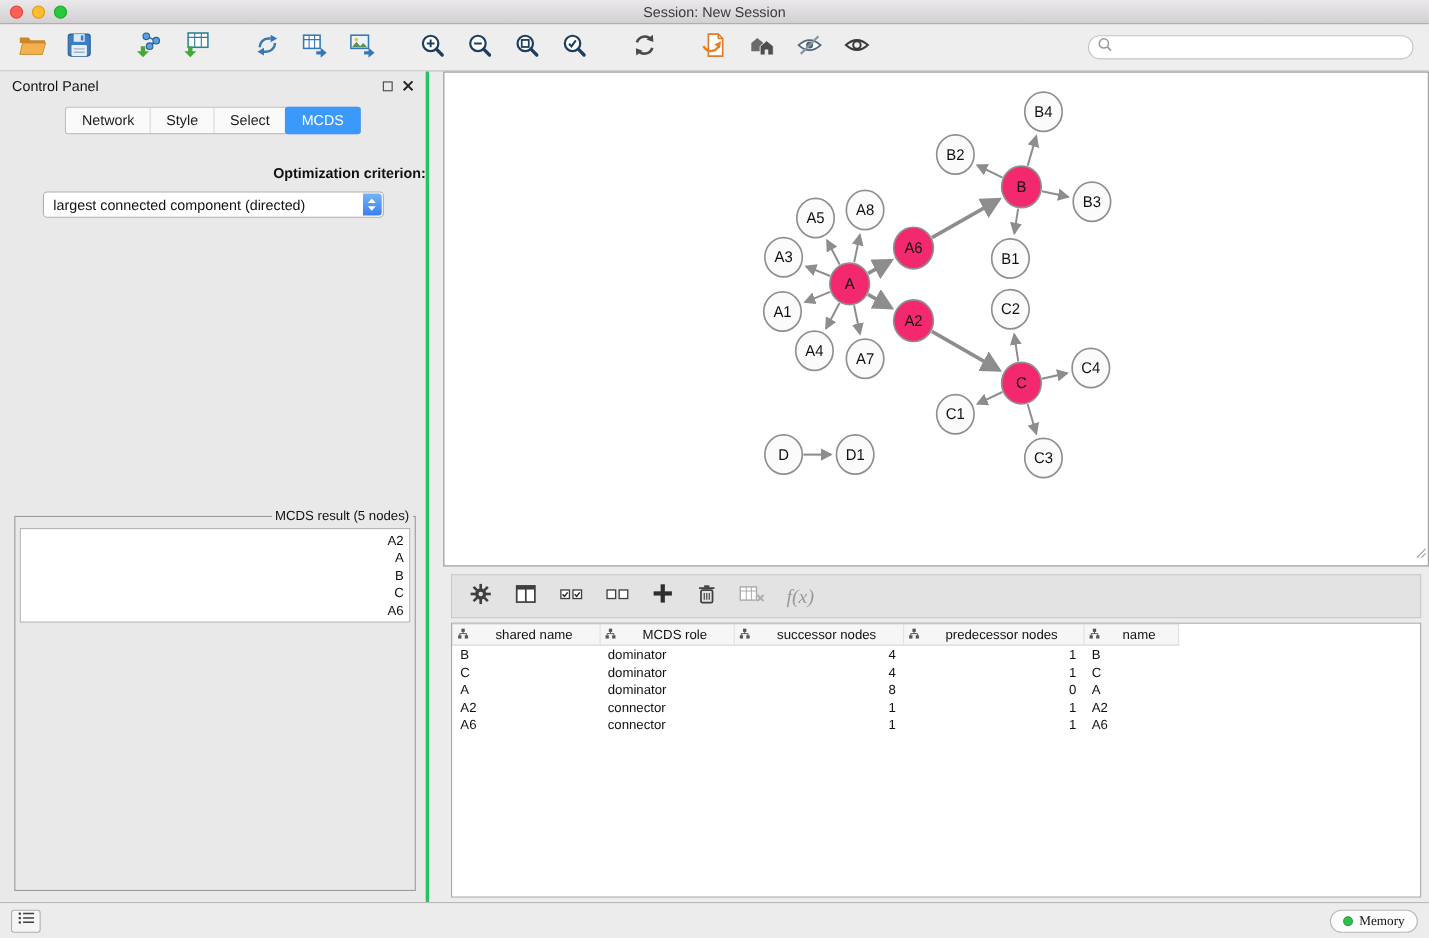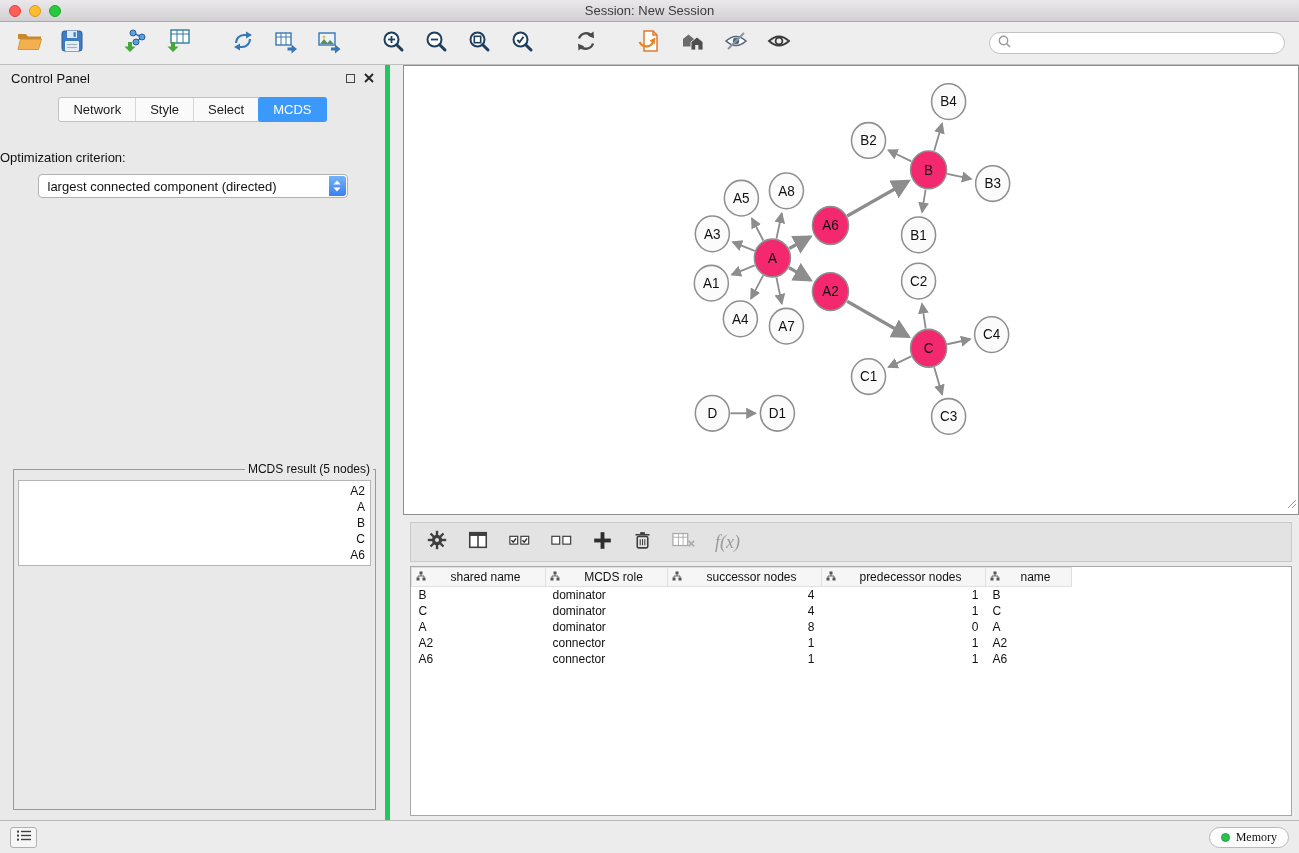--- a/index.html
+++ b/index.html
@@ -24,31 +24,31 @@
   .tb-btn { width:30px; height:30px; display:flex; align-items:center; justify-content:center; cursor:pointer; }
   .search-wrap { margin-left:auto; }
   .search-box { width:296px; height:22px; background:#fff; border:1px solid #c3c3c3; border-radius:11px;
     display:flex; align-items:center; padding:0 8px; gap:5px; }
   .search-box input { border:none; outline:none; flex:1; font-size:12px; background:transparent; font-family:inherit; }
 
   
   .main { flex:1; display:flex; min-height:0; }
 
   
-  .control-panel { width:390px; flex:0 0 auto; background:#e9e9e9; border-right:5px solid #22c55e;
+  .control-panel { width:390px; flex:0 0 auto; background:#e9e9e9; border-right:3px solid #22c55e;
     display:flex; flex-direction:column; }
   .panel-header { height:26px; flex:0 0 auto; display:flex; align-items:center; padding:0 11px; font-size:13px; }
   .panel-controls { margin-left:auto; display:flex; align-items:center; gap:9px; }
   .float-box { width:9px; height:9px; border:1.5px solid #444; display:inline-block; }
   .cp-tabs-row { display:flex; justify-content:center; margin-top:6px; }
   .cp-tabs { display:flex; border:1px solid #c2c2c2; border-radius:3px; background:#fafafa; }
   .cp-tab { padding:4px 14px; font-size:13px; color:#1c1c1c; border-right:1px solid #d8d8d8; cursor:pointer; white-space:nowrap; }
   .cp-tab:last-child { border-right:none; }
   .cp-tab.active { background:#3b99fc; color:#fff; border-radius:3px; margin:-1px; padding:5px 15px; }
-  .opt-label { text-align:left; font-size:13px; margin-top:28px; }
+  .opt-label { text-align:right; font-size:13px; margin-top:28px;font-weight:bold; }
   .dropdown { width:310px; height:24px; margin:9px auto 0; background:#fff; border:1px solid #b0b0b0;
     border-radius:4px; position:relative; display:flex; align-items:center; font-size:13px;
     padding:0 24px 0 9px; cursor:pointer; }
   .dd-stepper { position:absolute; right:1px; top:1px; width:17px; height:20px;
     background:linear-gradient(#74b3f8,#3a7ef3); border-radius:0 3px 3px 0;
     display:flex; align-items:center; justify-content:center; }
   .btn-row { display:flex; justify-content:center; gap:16px; margin-top:15px; }
   .cp-btn { background:#fefefe; border:1px solid #b0b0b0; border-radius:4px; font-size:13px;
     padding:4px 14px; font-family:inherit; cursor:pointer; color:#111; }
   .result-box { margin:auto 9px 10px 13px; border:1px solid #9a9a9a; height:348px;

